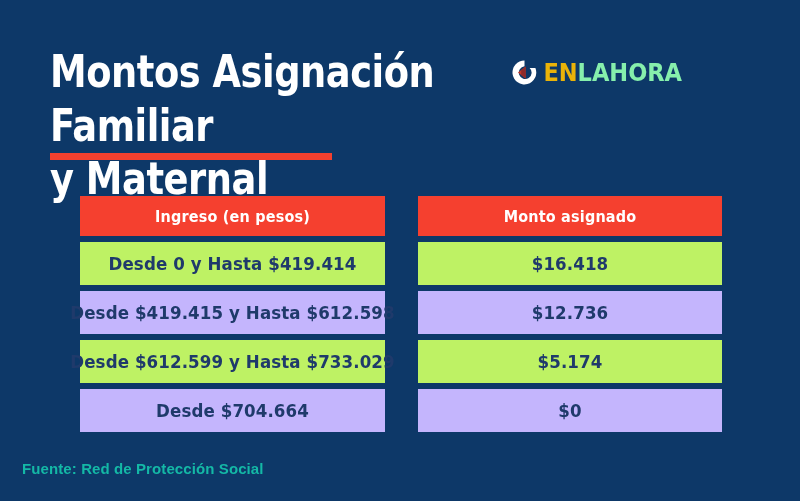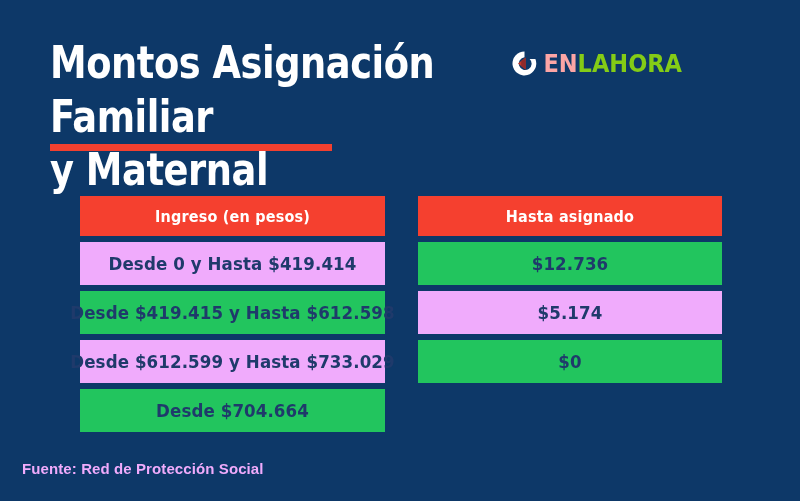--- a/index.html
+++ b/index.html
@@ -12,21 +12,21 @@
 
   body {
     background: #0d3868;
     font-family: "Liberation Sans", sans-serif;
     position: relative;
   }
 
   
   #header {
     position: absolute;
-    top: 0; left: 0;
+    top: 9px; left: 0;
     width: 704px;
     height: 175px;
   }
 
   #page-title {
     position: absolute;
     left: 50px;
     top: 36px;
     width: 570px;
     color: #ffffff;
@@ -68,22 +68,22 @@
   }
 
   #logo-text {
     font-family: "Liberation Sans Narrow", "DejaVu Sans Condensed", "Liberation Sans", sans-serif;
     font-weight: bold;
     font-size: 25px;
     letter-spacing: 0px;
     line-height: 1;
     white-space: nowrap;
   }
-  #logo-en { color: #fca5a5; }
-  #logo-lahora { color: #84cc16; }
+  #logo-en { color: #eab308; }
+  #logo-lahora { color: #86efac; }
 
   
   #tables {
     position: absolute;
     left: 80px;
     top: 196px;
     width: 642px;
     display: flex;
     gap: 33px;
   }
@@ -112,29 +112,29 @@
     height: 40px;
     letter-spacing: 0.2px;
   }
 
   .cell.body {
     font-size: 18.5px;
     color: #1f3a6b;
     letter-spacing: 0.1px;
   }
 
-  .cell.body.odd  { background: #f0abfc; }
-  .cell.body.even { background: #22c55e; }
+  .cell.body.odd  { background: #bef264; }
+  .cell.body.even { background: #c4b5fd; }
 
   
   #footer {
     position: absolute;
     left: 22px;
     bottom: 24px;
-    color: #f0abfc;
+    color: #14b8a6;
     font-family: "Liberation Sans", sans-serif;
     font-weight: bold;
     font-size: 15px;
     letter-spacing: 0.1px;
   }
 </style>
 </head>
 <body>
 
 <div id="header">
@@ -162,20 +162,21 @@
 
   <div class="table-col">
     <div class="cell header">Ingreso (en pesos)</div>
     <div class="cell body odd">Desde 0 y Hasta $419.414</div>
     <div class="cell body even">Desde $419.415 y Hasta $612.598</div>
     <div class="cell body odd">Desde $612.599 y Hasta $733.029</div>
     <div class="cell body even">Desde $704.664</div>
   </div>
 
   <div class="table-col">
-    <div class="cell header">Hasta asignado</div>
+    <div class="cell header">Monto asignado</div>
+    <div class="cell body odd">$16.418</div>
     <div class="cell body even">$12.736</div>
     <div class="cell body odd">$5.174</div>
     <div class="cell body even">$0</div>
   </div>
 </div>
 
 <div id="footer">Fuente: Red de Protección Social</div>
 
 </body></html>

